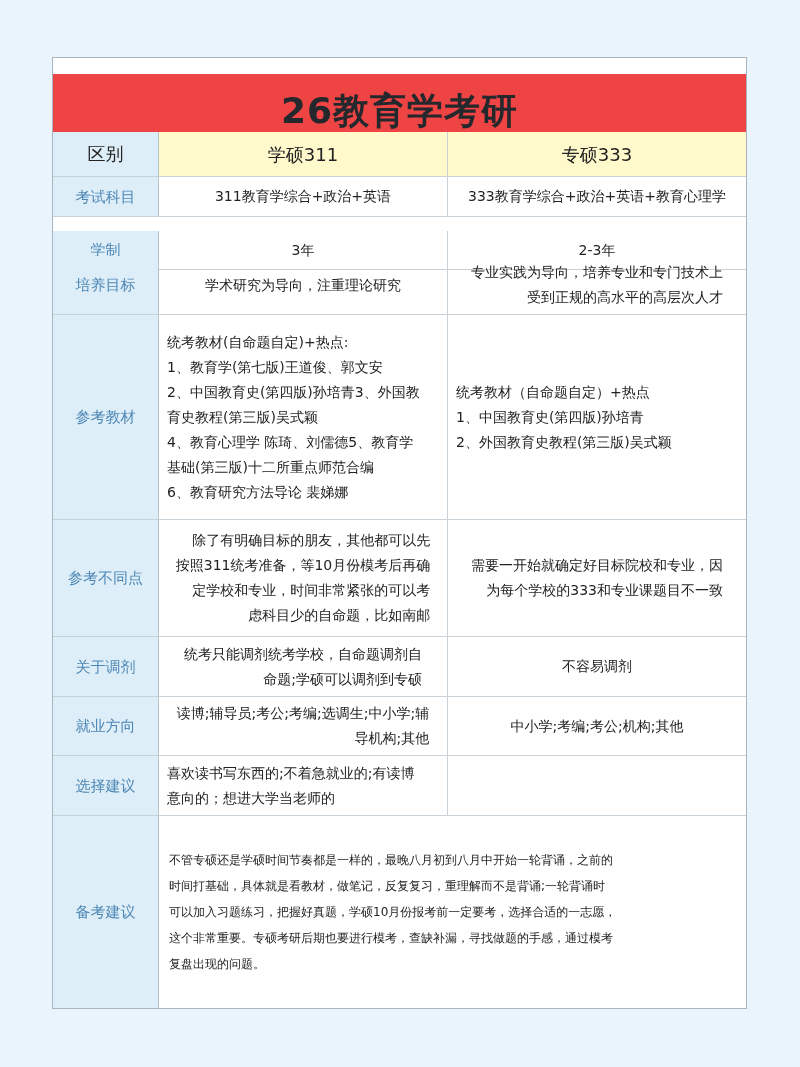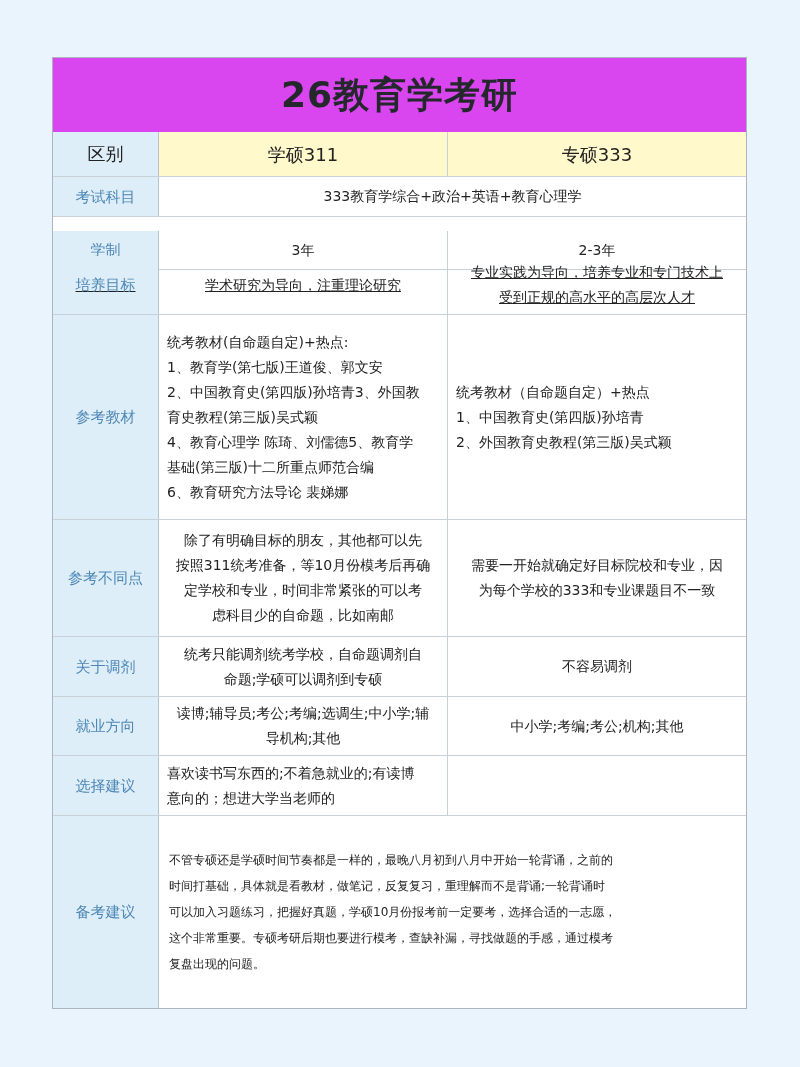--- a/index.html
+++ b/index.html
@@ -13,38 +13,38 @@
     }
     .sheet {
       position: absolute;
       left: 52px; top: 57px;
       width: 695px; height: 952px;
       border: 1px solid #a9b6bf;
       box-sizing: border-box;
       background: #ffffff;
     }
     .title-row {
-      position: absolute; left: 0; top: 0; right: 0; height: 74px;
-      background: #d946ef;
+      position: absolute; left: 0; top: 16px; right: 0; height: 74px;
+      background: #ef4444;
       border-bottom: 1px solid #b91c1c;
       display: flex; align-items: center; justify-content: center;
       font-size: 36px; font-weight: bold; color: #24282c;
       letter-spacing: 1px;
     }
     .row {
       position: absolute; left: 0; right: 0;
       display: flex;
       border-bottom: 1px solid #c8d1d7;
       box-sizing: border-box;
     }
     .row:last-child { border-bottom: none; }
     .cell {
       box-sizing: border-box;
       display: flex; align-items: center; justify-content: center;
-      text-align: center;
+      text-align: right;
       font-size: 14px; line-height: 25px;
       padding: 4px 8px;
       white-space: pre-line;
     }
     .label {
       width: 106px;
       background: #deeef8;
       color: #4d87b5;
       font-size: 15px; line-height: 30px;
       border-right: 1px solid #b7c3cb;
@@ -64,30 +64,31 @@
   <div class="title-row">26教育学考研</div>
 
   <div class="row hdr" style="top:74px;height:45px;">
     <div class="cell label">区别</div>
     <div class="cell c1">学硕311</div>
     <div class="cell c2">专硕333</div>
   </div>
 
   <div class="row" style="top:119px;height:40px;">
     <div class="cell label">考试科目</div>
+    <div class="cell c1">311教育学综合+政治+英语</div>
     <div class="cell c2">333教育学综合+政治+英语+教育心理学</div>
   </div>
 
   <div class="row" style="top:173px;height:39px;">
     <div class="cell label">学制</div>
     <div class="cell c1">3年</div>
     <div class="cell c2">2-3年</div>
   </div>
 
-  <div class="row" style="top:198px;height:59px;text-decoration:underline;">
+  <div class="row" style="top:198px;height:59px;">
     <div class="cell label">培养目标</div>
     <div class="cell c1">学术研究为导向，注重理论研究</div>
     <div class="cell c2">专业实践为导向，培养专业和专门技术上
 受到正规的高水平的高层次人才</div>
   </div>
 
   <div class="row" style="top:257px;height:205px;">
     <div class="cell label">参考教材</div>
     <div class="cell c1 left">统考教材(自命题自定)+热点:
 1、教育学(第七版)王道俊、郭文安

